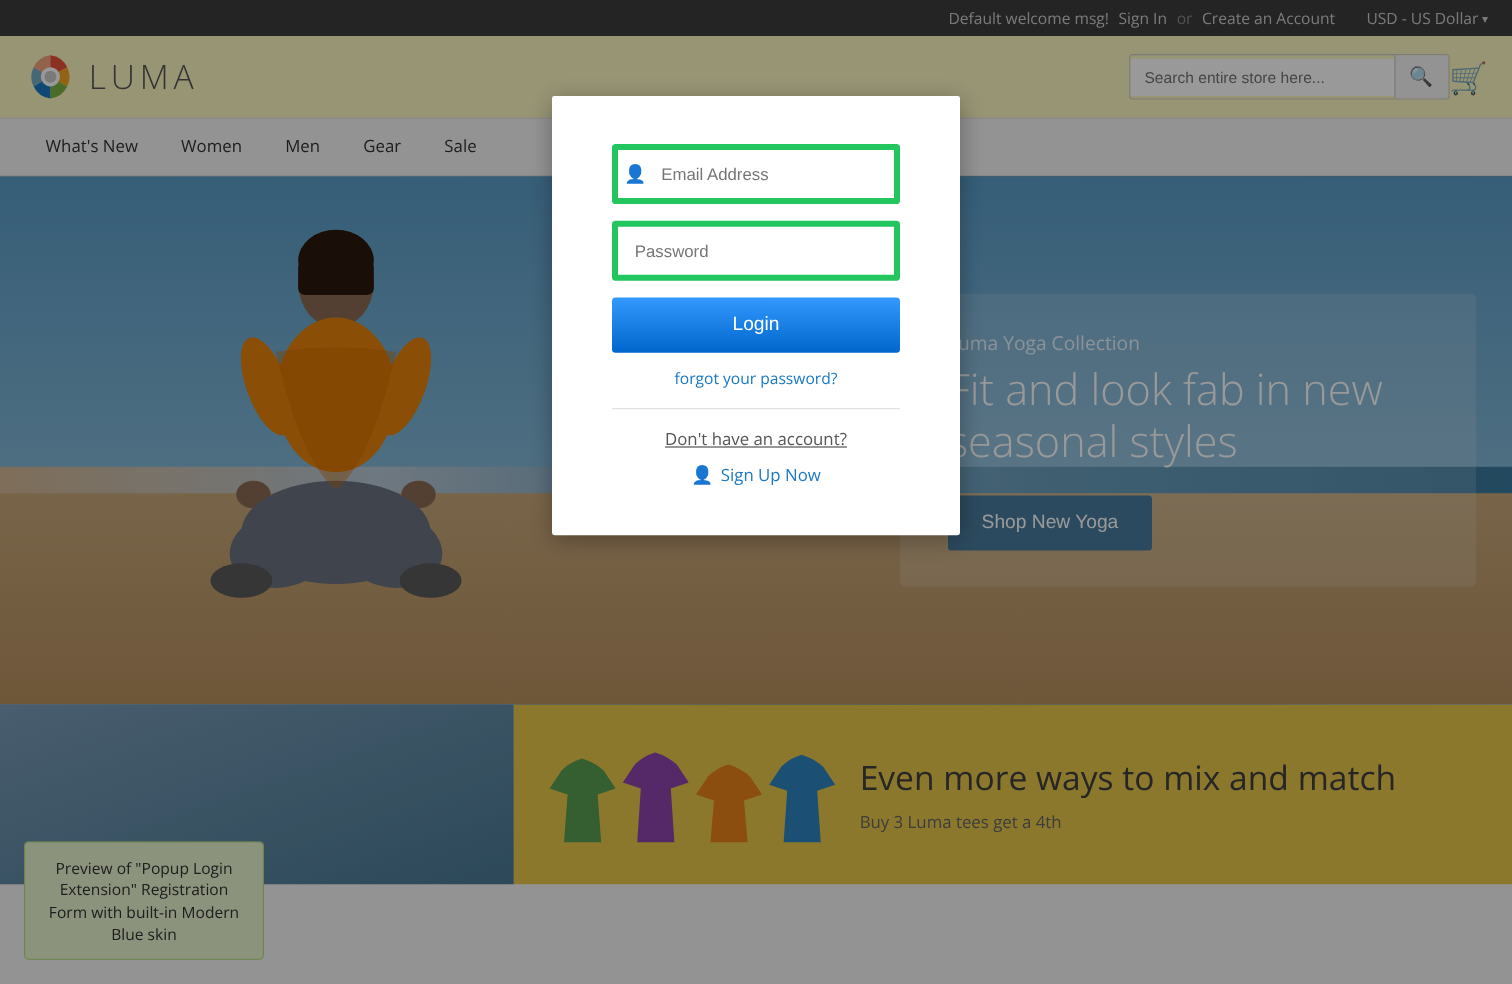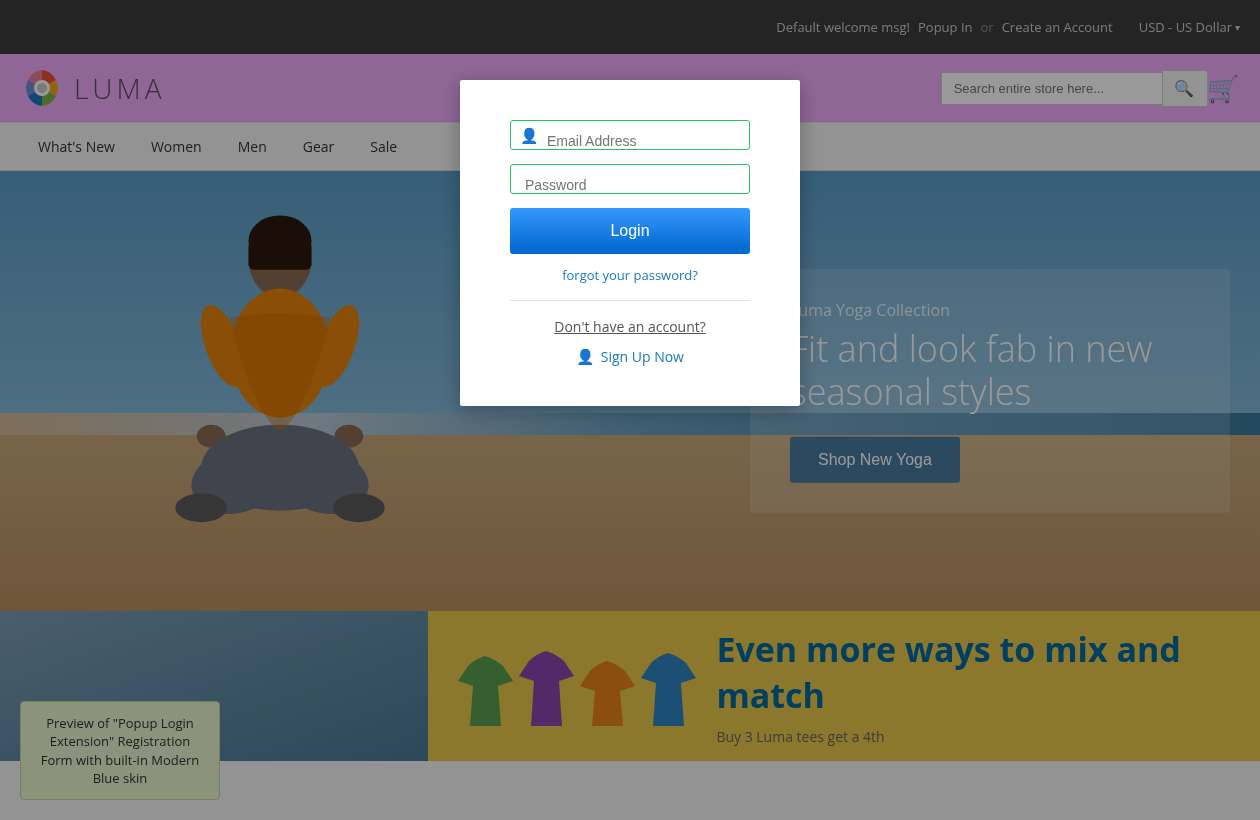--- a/index.html
+++ b/index.html
@@ -2,35 +2,35 @@
 <html><head>
   <meta charset="utf-8">
   <style>
     * { box-sizing: border-box; margin: 0; padding: 0; }
     body { font-family: 'Open Sans', Arial, sans-serif; font-size: 14px; background: #f5f5f5; }
 
     
     .top-bar {
       background: #3d3d3d;
       color: #ccc;
-      padding: 18px 20px;
+      padding: 6px 20px;
       display: flex;
       justify-content: flex-end;
       align-items: center;
       gap: 8px;
       font-size: 13px;
     }
     .top-bar a { color: #ccc; text-decoration: none; }
     .top-bar .separator { color: #888; }
     .top-bar .currency { display: flex; align-items: center; gap: 3px; }
     .top-bar .currency::after { content: '▾'; font-size: 10px; }
 
     
     .header {
-      background: #f0abfc;
+      background: #fef9c3;
       padding: 12px 20px;
       display: flex;
       align-items: center;
       justify-content: space-between;
       border-bottom: 1px solid #e0e0e0;
     }
     .logo { display: flex; align-items: center; gap: 10px; }
     .logo-icon { width: 44px; height: 44px; }
     .logo-text { font-size: 28px; font-weight: 300; color: #555; letter-spacing: 4px; text-transform: uppercase; }
     .header-right { display: flex; align-items: center; gap: 0; }
@@ -134,21 +134,21 @@
       align-items: center;
       padding: 20px 30px;
       gap: 20px;
     }
     .promo-right-tees {
       display: flex;
       gap: 8px;
       align-items: flex-end;
     }
     .promo-right-text { flex: 1; }
-    .promo-right-title { font-size: 34px; color: #0369a1; font-weight: 700; }
+    .promo-right-title { font-size: 28px; color: #404040; font-weight: 400; }
     .promo-right-sub { font-size: 14px; color: #666; margin-top: 9px; }
 
     
     .preview-badge {
       position: fixed;
       bottom: 20px;
       left: 20px;
       background: #e8f5d0;
       border: 1px solid #b8e08a;
       border-radius: 4px;
@@ -178,22 +178,22 @@
       padding: 40px 50px;
       width: 340px;
       box-shadow: 0 4px 20px rgba(0,0,0,0.3);
     }
     .modal-input-group {
       margin-bottom: 14px;
       position: relative;
     }
     .modal-input {
       width: 100%;
-      padding: 12px 14px 0 36px;
-      border: 1px solid #22c55e;
+      padding: 12px 14px 12px 36px;
+      border: 5px solid #22c55e;
       border-radius: 3px;
       font-size: 14px;
       outline: none;
       color: #555;
     }
     .input-icon {
       position: absolute;
       left: 10px;
       top: 50%;
       transform: translateY(-50%);
@@ -243,21 +243,21 @@
     }
     .person-icon { font-size: 15px; }
 
     
   </style>
 </head>
 <body>
 
 <div class="top-bar">
   <span>Default welcome msg!</span>
-  <a href="#">Popup In</a>
+  <a href="#">Sign In</a>
   <span class="separator">or</span>
   <a href="#">Create an Account</a>
   <span style="margin-left:10px;"></span>
   <span class="currency">USD - US Dollar</span>
 </div>
 
 <div class="header">
   <div class="logo">
 
     <svg class="logo-icon" viewBox="0 0 44 44" xmlns="http://www.w3.org/2000/svg">

